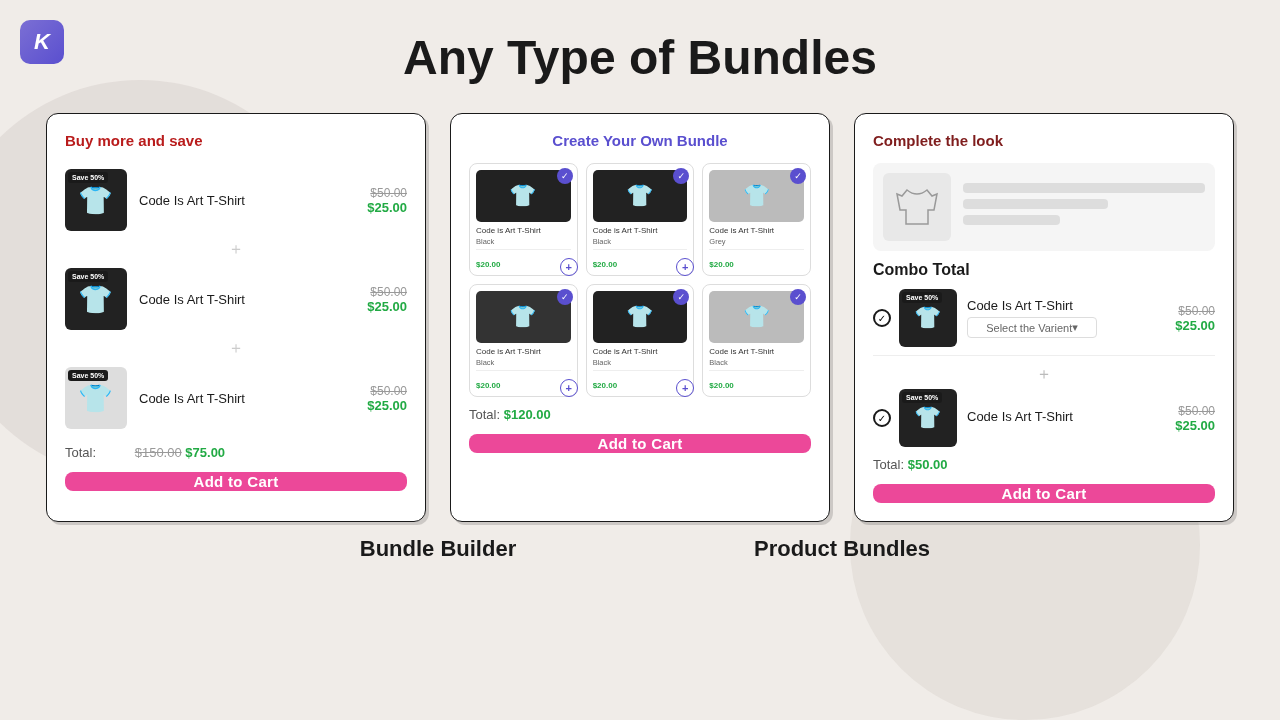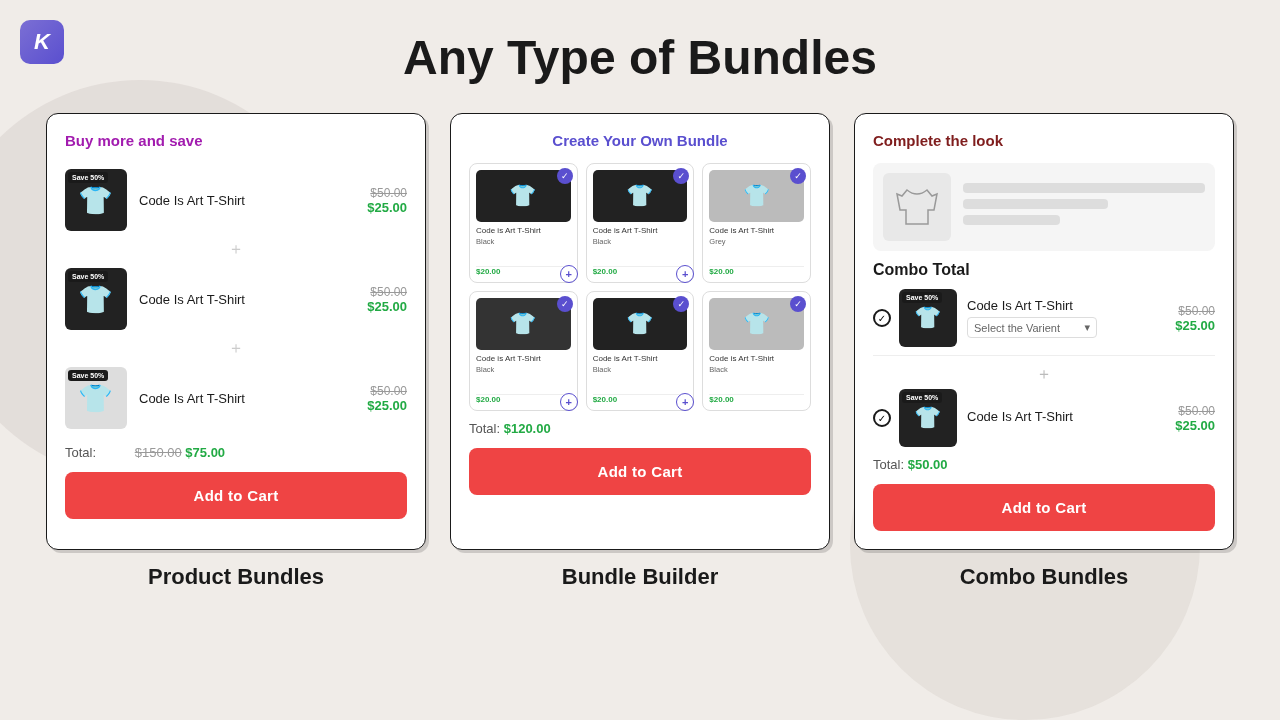--- a/index.html
+++ b/index.html
@@ -72,21 +72,21 @@
       border-radius: 12px;
       border: 1.5px solid #1a1a1a;
       padding: 18px;
       width: 380px;
       box-shadow: 3px 3px 0 rgba(0,0,0,0.15);
     }
 
     .card-title {
       font-size: 15px;
       font-weight: 600;
-      color: #a21caf;
+      color: #b91c1c;
       margin-bottom: 14px;
     }
 
     
     .bundle-item {
       display: flex;
       align-items: center;
       padding: 6px 0;
       position: relative;
     }
@@ -144,25 +144,25 @@
     }
     .total-row {
       font-size: 13px;
       color: #555;
       margin: 10px 0 12px;
     }
     .total-row .orig { text-decoration: line-through; color: #999; margin-left: 35px; }
     .total-row .sale { color: #22aa44; font-weight: 700; }
     .add-cart-btn {
       width: 100%;
-      background: #ef4444;
+      background: #ec4899;
       color: white;
       border: none;
       border-radius: 8px;
-      padding: 15px;
+      padding: 1px;
       font-size: 15px;
       font-weight: 600;
       cursor: pointer;
       letter-spacing: 0.3px;
     }
 
     
     .builder-card .card-title {
       text-align: center;
       color: #5a4fcf;
@@ -213,22 +213,22 @@
     }
     .builder-item-name {
       font-size: 8px;
       color: #333;
       margin-bottom: 2px;
     }
     .builder-item-variant {
       font-size: 7.5px;
       color: #666;
       border-bottom: 1px solid #eee;
-      padding-bottom: 20px;
-      margin-bottom: 0;
+      padding-bottom: 3px;
+      margin-bottom: 10px;
     }
     .builder-item-price {
       font-size: 8px;
       color: #22aa44;
       font-weight: 600;
     }
 
     
     .combo-card .card-title { color: #7f1d1d; }
     .combo-preview {
@@ -295,21 +295,21 @@
       color: #1a1a1a;
       margin-bottom: 4px;
     }
     .combo-variant-select {
       font-size: 11px;
       color: #666;
       border: 1px solid #ddd;
       border-radius: 4px;
       padding: 3px 6px;
       width: 130px;
-      display: flex; align-items: center; justify-content: space-between;
+      display: flex; align-items: center; justify-content: center;
     }
     .combo-plus {
       text-align: center;
       color: #bbb;
       margin: 4px 0;
     }
 
     .card-labels {
       display: flex;
       justify-content: center;
@@ -521,16 +521,15 @@
     <div class="total-row" style="margin-top:10px;">
       <span>Total:</span>
       <span class="sale">$50.00</span>
     </div>
     <button class="add-cart-btn">Add to Cart</button>
   </div>
 
 </div>
 
 <div class="card-labels">
+  <div class="card-label">Bundle Builder</div>
   <div class="card-label">Product Bundles</div>
-  <div class="card-label">Bundle Builder</div>
-  <div class="card-label">Combo Bundles</div>
 </div>
 
 </body></html>

